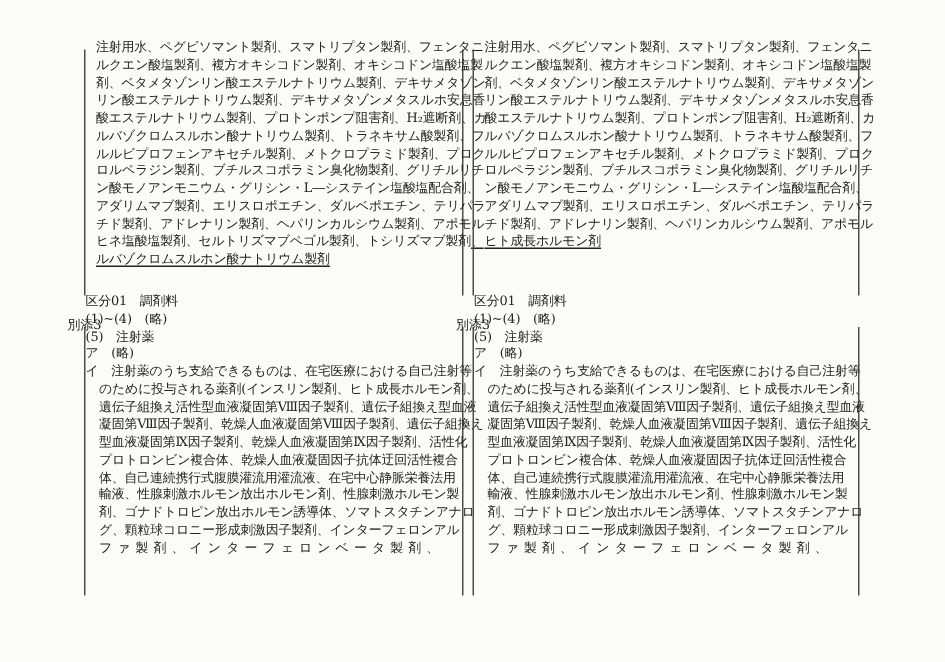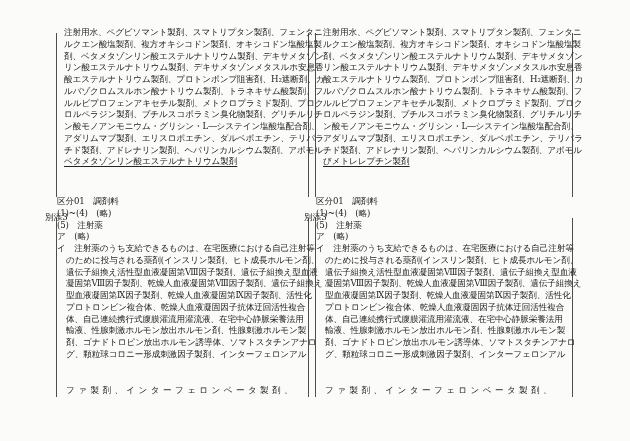--- a/index.html
+++ b/index.html
@@ -16,21 +16,21 @@
   .r-l1 { left:11px;  top:33px;  height:164px; }
   .r-r1 { left:263px; top:33px;  height:164px; }
   .r-l2 { left:11px;  top:218px; height:179px; }
   .r-r2 { left:263px; top:218px; height:179px; }
   .col1 .r-r1, .col1 .r-r2 { left:268px; }
   .s1 { position:absolute; left:19px; top:27px; width:243px; }
   .heading { position:absolute; left:0; top:212px; font-size:8.6px; line-height:11px; white-space:nowrap; }
   .s2 { position:absolute; left:12px; top:196px; width:252px; }
   .tline { font-size:8.6px; line-height:11.75px; letter-spacing:-0.1px; white-space:nowrap; }
   .ind { padding-left:9px; }
-  .spread { letter-spacing:3.4px;margin-top:24px; }
+  .spread { letter-spacing:3.4px; }
   .u { text-decoration:underline; text-underline-offset:2px; }
 </style>
 </head>
 <body>
 
 <div class="page">
 
   <div class="col col0">
     <div class="vrule r-l1"></div>
     <div class="vrule r-r1"></div>
@@ -41,21 +41,22 @@
         <div class="tline"><span>ルクエン酸塩製剤、複方オキシコドン製剤、オキシコドン塩酸塩製</span></div>
         <div class="tline"><span>剤、ベタメタゾンリン酸エステルナトリウム製剤、デキサメタゾン</span></div>
         <div class="tline"><span>リン酸エステルナトリウム製剤、デキサメタゾンメタスルホ安息香</span></div>
         <div class="tline"><span>酸エステルナトリウム製剤、プロトンポンプ阻害剤、H₂遮断剤、カ</span></div>
         <div class="tline"><span>ルバゾクロムスルホン酸ナトリウム製剤、トラネキサム酸製剤、フ</span></div>
         <div class="tline"><span>ルルビプロフェンアキセチル製剤、メトクロプラミド製剤、プロク</span></div>
         <div class="tline"><span>ロルペラジン製剤、ブチルスコポラミン臭化物製剤、グリチルリチ</span></div>
         <div class="tline"><span>ン酸モノアンモニウム・グリシン・L―システイン塩酸塩配合剤、</span></div>
         <div class="tline"><span>アダリムマブ製剤、エリスロポエチン、ダルベポエチン、テリパラ</span></div>
         <div class="tline"><span>チド製剤、アドレナリン製剤、ヘパリンカルシウム製剤、アポモル</span></div>
-        <div class="tline"><span class="u">ベタメタゾンリン酸エステルナトリウム製剤</span></div>
+        <div class="tline"><span>ヒネ塩酸塩製剤、セルトリズマブペゴル製剤、トシリズマブ製剤</span><span class="u">、</span></div>
+        <div class="tline"><span class="u">ルバゾクロムスルホン酸ナトリウム製剤</span></div>
       </div>
     <div class="heading">別添3</div>
     <div class="s2">
         <div class="tline">区分01　調剤料</div>
         <div class="tline">(1)~(4)　(略)</div>
         <div class="tline">(5)　注射薬</div>
         <div class="tline">ア　(略)</div>
         <div class="tline">イ　注射薬のうち支給できるものは、在宅医療における自己注射等</div>
         <div class="tline ind">のために投与される薬剤(インスリン製剤、ヒト成長ホルモン剤、</div>
         <div class="tline ind">遺伝子組換え活性型血液凝固第Ⅷ因子製剤、遺伝子組換え型血液</div>
@@ -80,21 +81,21 @@
         <div class="tline"><span>ルクエン酸塩製剤、複方オキシコドン製剤、オキシコドン塩酸塩製</span></div>
         <div class="tline"><span>剤、ベタメタゾンリン酸エステルナトリウム製剤、デキサメタゾン</span></div>
         <div class="tline"><span>リン酸エステルナトリウム製剤、デキサメタゾンメタスルホ安息香</span></div>
         <div class="tline"><span>酸エステルナトリウム製剤、プロトンポンプ阻害剤、H₂遮断剤、カ</span></div>
         <div class="tline"><span>ルバゾクロムスルホン酸ナトリウム製剤、トラネキサム酸製剤、フ</span></div>
         <div class="tline"><span>ルルビプロフェンアキセチル製剤、メトクロプラミド製剤、プロク</span></div>
         <div class="tline"><span>ロルペラジン製剤、ブチルスコポラミン臭化物製剤、グリチルリチ</span></div>
         <div class="tline"><span>ン酸モノアンモニウム・グリシン・L―システイン塩酸塩配合剤、</span></div>
         <div class="tline"><span>アダリムマブ製剤、エリスロポエチン、ダルベポエチン、テリパラ</span></div>
         <div class="tline"><span>チド製剤、アドレナリン製剤、ヘパリンカルシウム製剤、アポモル</span></div>
-        <div class="tline"><span class="u">びメトレレプチン製剤</span></div>
+        <div class="tline"><span class="u">ヒト成長ホルモン剤</span></div>
       </div>
     <div class="heading">別添3</div>
     <div class="s2">
         <div class="tline">区分01　調剤料</div>
         <div class="tline">(1)~(4)　(略)</div>
         <div class="tline">(5)　注射薬</div>
         <div class="tline">ア　(略)</div>
         <div class="tline">イ　注射薬のうち支給できるものは、在宅医療における自己注射等</div>
         <div class="tline ind">のために投与される薬剤(インスリン製剤、ヒト成長ホルモン剤、</div>
         <div class="tline ind">遺伝子組換え活性型血液凝固第Ⅷ因子製剤、遺伝子組換え型血液</div>

